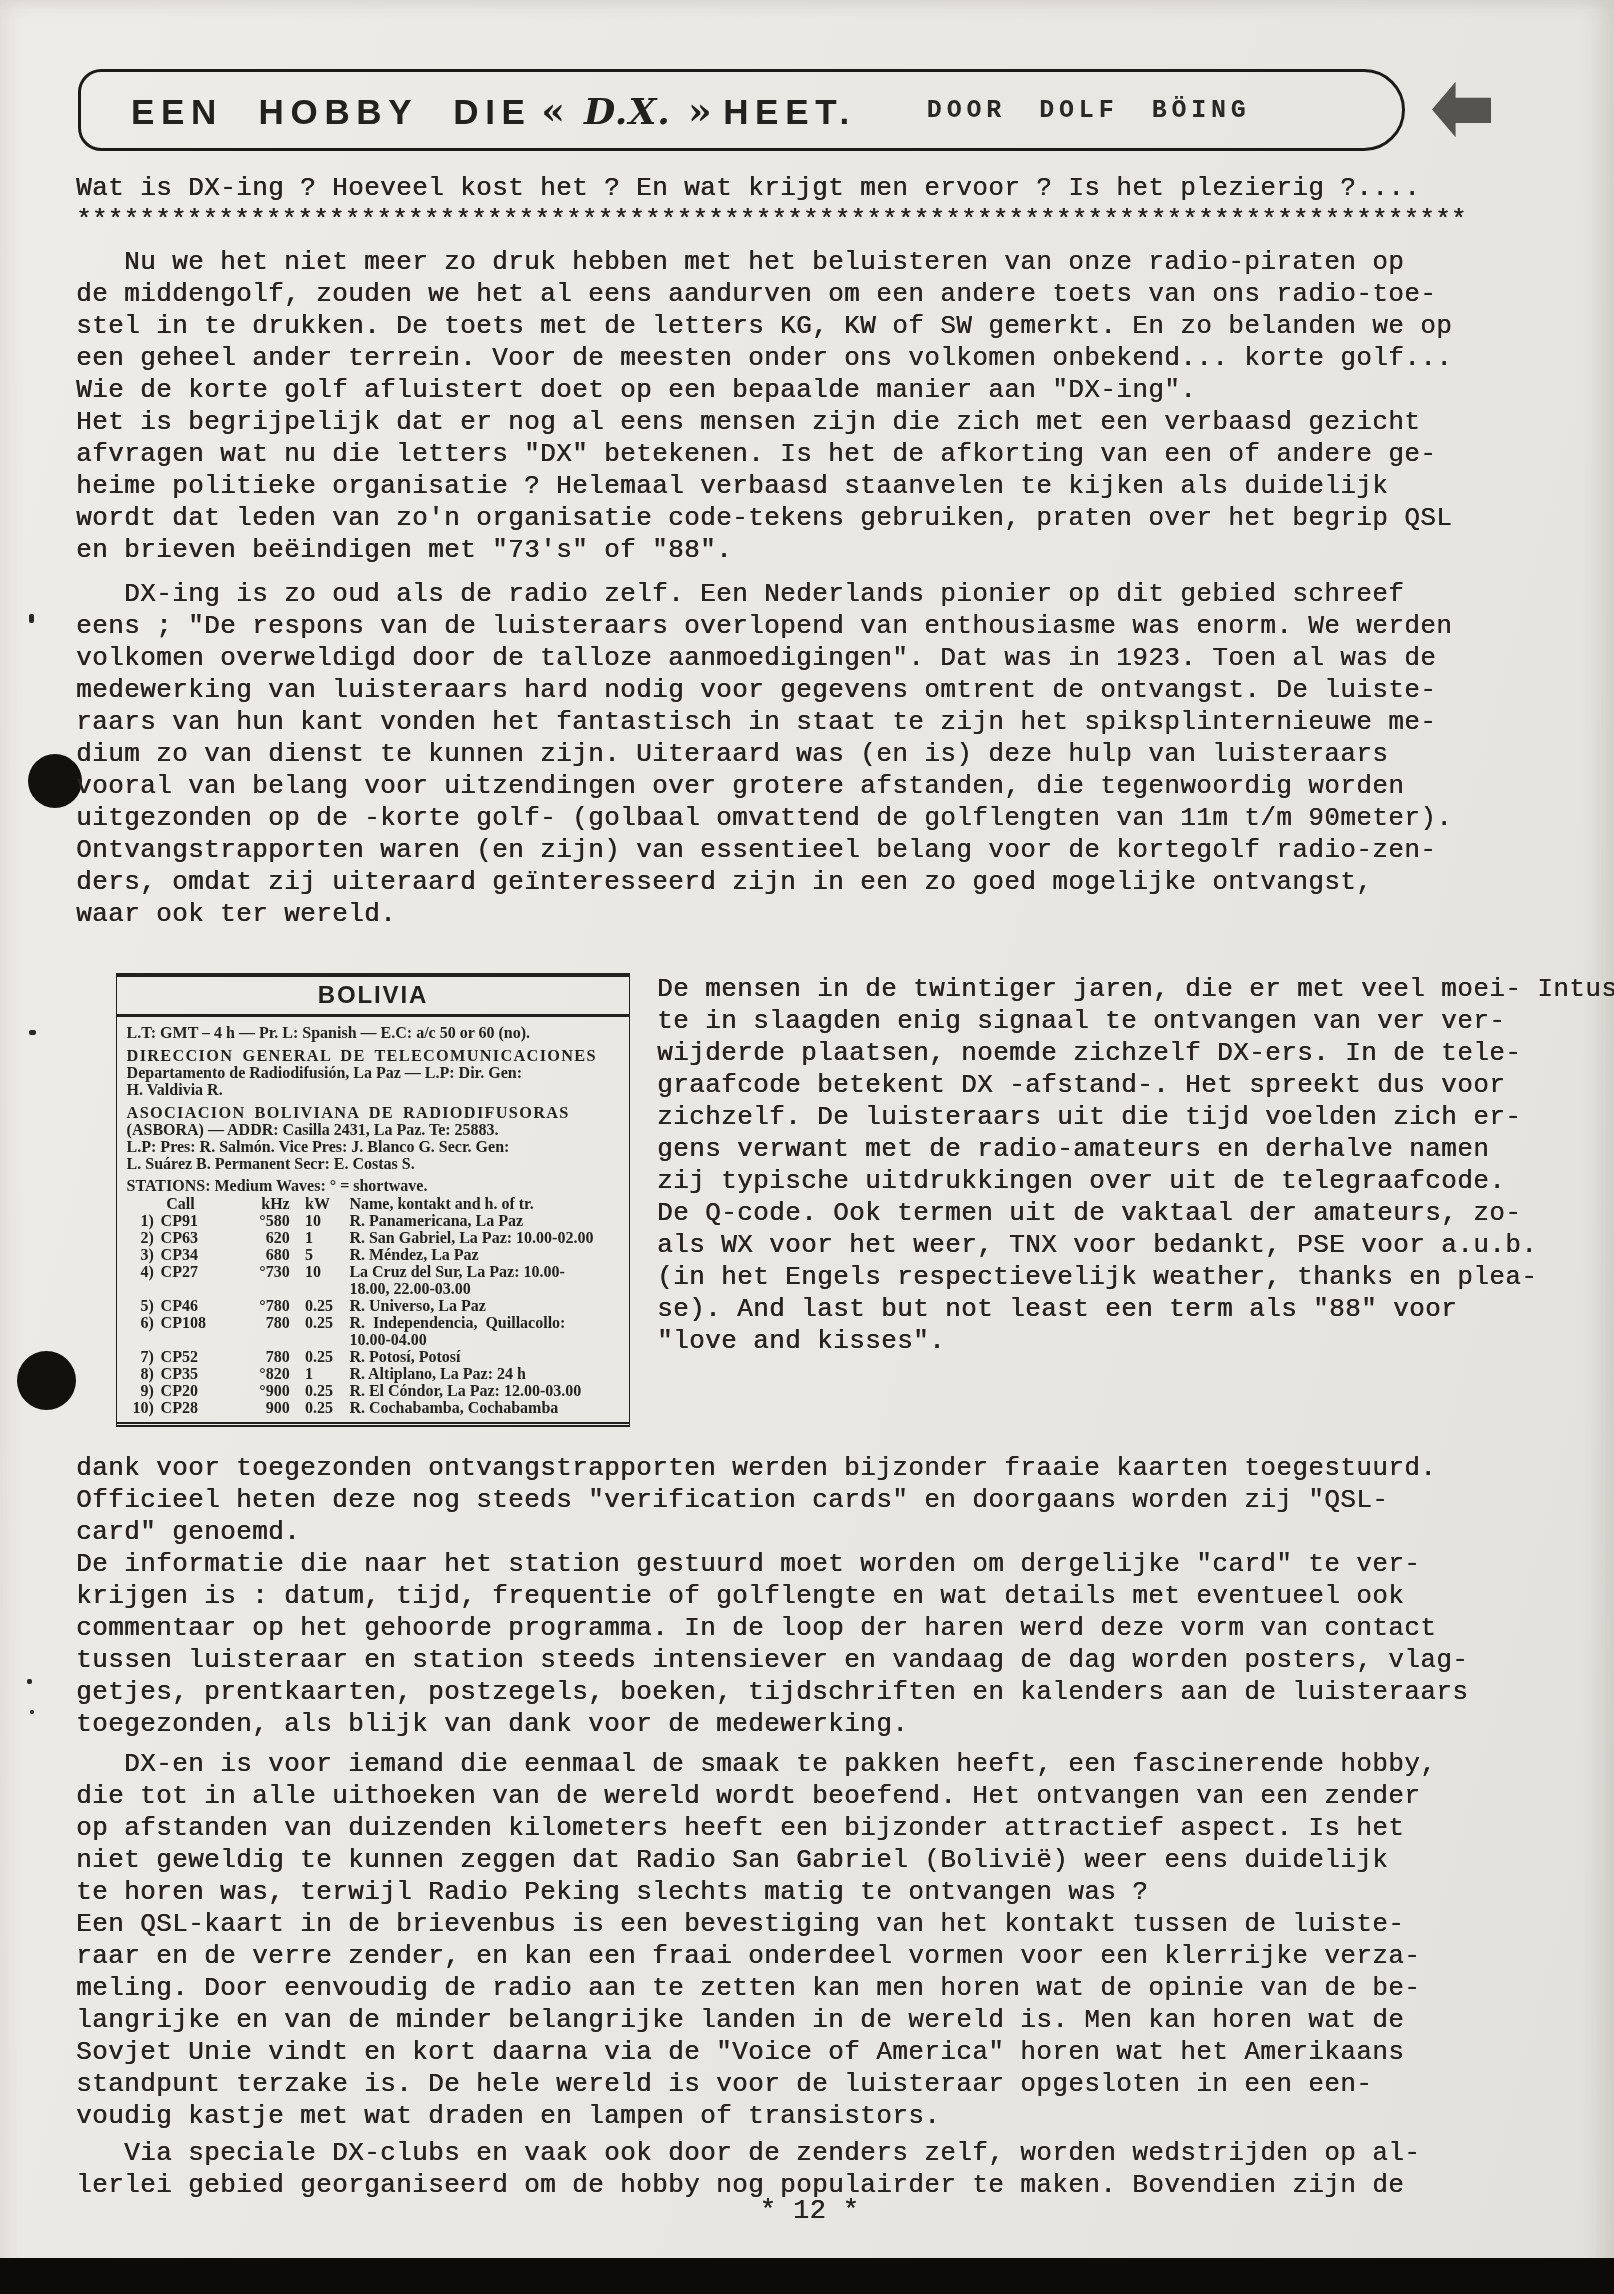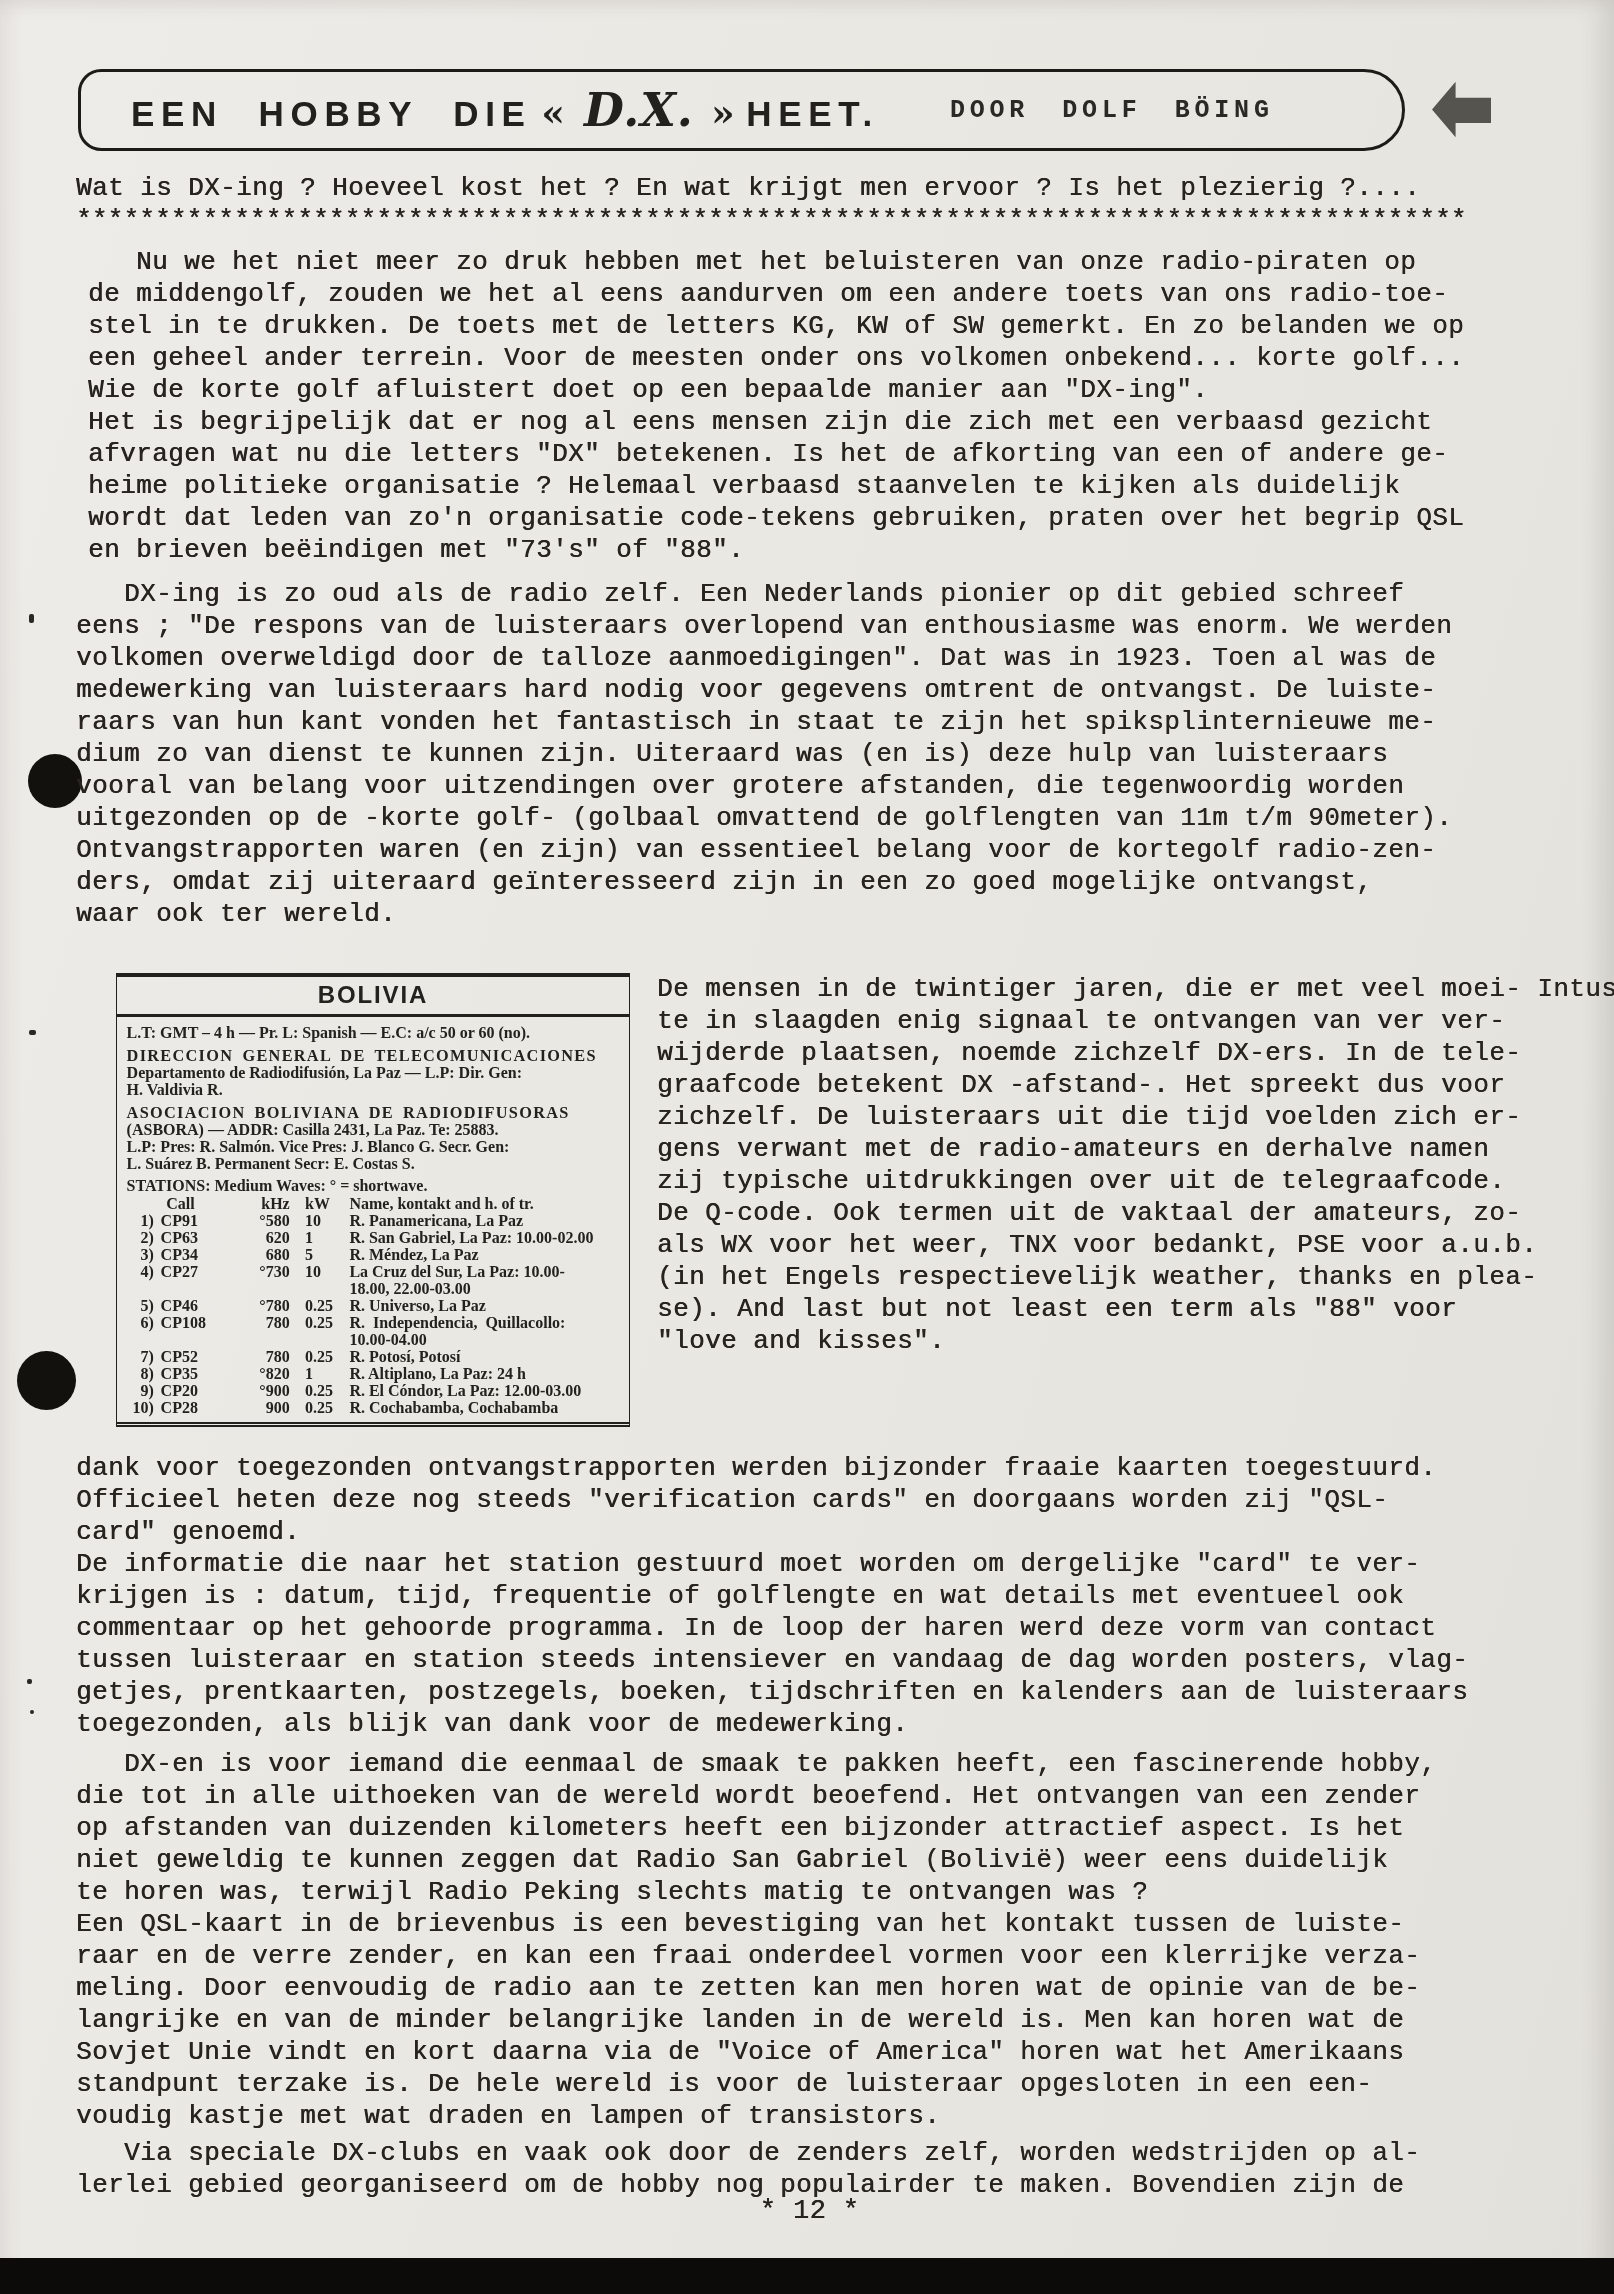--- a/index.html
+++ b/index.html
@@ -21,21 +21,21 @@
   }
   .t-main{
     font-family:"Liberation Sans",sans-serif;font-weight:bold;
     font-size:35px;letter-spacing:6.7px;word-spacing:19px;color:#22211e;
     white-space:nowrap;display:flex;align-items:baseline;
   }
   .t-dx{
     font-family:"DejaVu Serif",serif;font-size:38px;font-weight:bold;
     letter-spacing:1.9px;word-spacing:1.9px;margin:0 9.6px;white-space:nowrap;
   }
-  .t-dx i{font-size:46px;letter-spacing:1px;}
+  .t-dx i{font-size:36px;letter-spacing:1px;}
   .t-byline{
     font-family:Liberation Mono, monospace;font-weight:bold;
     font-size:25px;letter-spacing:4.8px;word-spacing:13.4px;color:#2a2925;
     margin-left:71px;white-space:nowrap;
   }
   .arrow-icon{
     position:absolute;left:1432px;top:80px;width:59px;height:59px;
     background:#56544f;
     clip-path:polygon(0% 50%,40% 3%,40% 30%,100% 30%,100% 73%,40% 73%,40% 97%);
   }
@@ -50,21 +50,21 @@
   .s4{left:30px;top:1710px;width:3.8px;height:3.8px;}
   .bottom-bar{position:absolute;left:0;top:2258px;width:1614px;height:36px;background:#0c0b09;}
   
   .content{position:absolute;left:76px;top:172px;width:1467px;}
   .mono{
     font-family:"Liberation Mono",monospace;
     font-size:26px;line-height:32px;letter-spacing:0.4px;
     color:#272420;white-space:pre;text-shadow:0.4px 0 0 currentColor;
   }
   .star-line{letter-spacing:0.2px;}
-  .para{margin-top:9.6px;margin-left:12px;}
+  .para{margin-top:9.6px;}
   .para-2{margin-top:12.4px;}
   .para-cont{margin-top:25px;}
   .para-4{margin-top:7.6px;}
   .para-5{margin-top:5.7px;}
   
   .columns{display:flex;margin-top:43px;align-items:stretch;}
   .bolivia-box{
     width:514px;flex:none;margin-left:40px;box-sizing:border-box;
     border-left:1.9px solid #22211d;border-right:1.9px solid #22211d;
     border-bottom:5.7px double #22211d;

